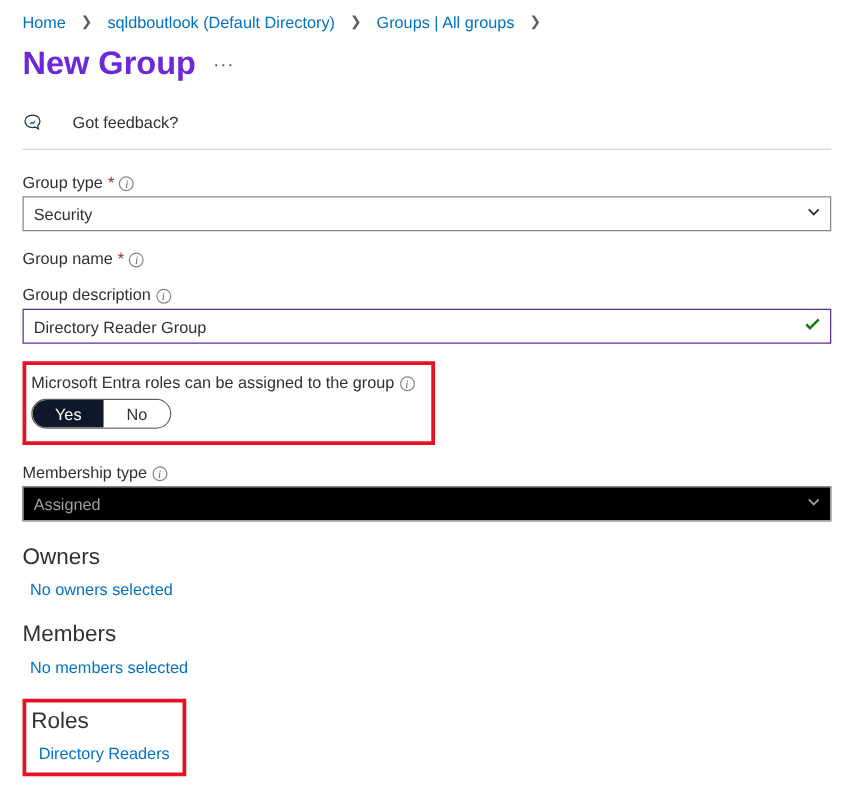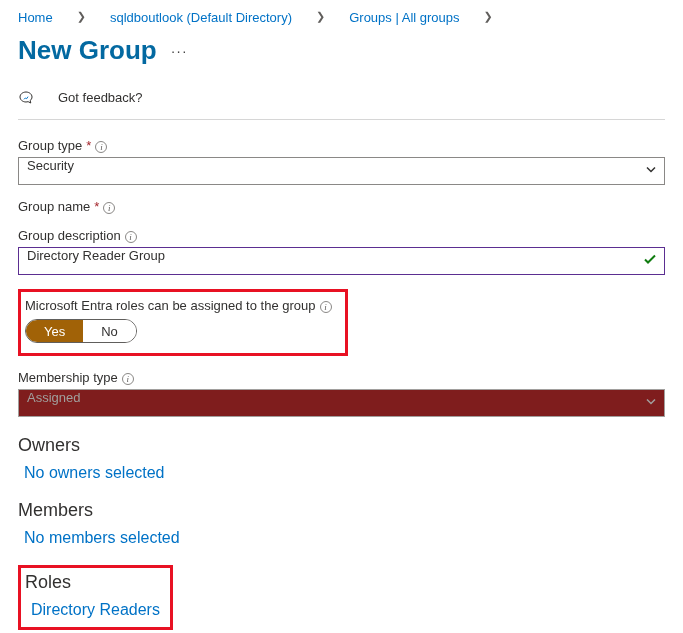--- a/index.html
+++ b/index.html
@@ -10,22 +10,22 @@
     body {
       font-family: "Segoe UI", -apple-system, sans-serif;
       font-size: 13px;
       color: #323130;
       background: #fff;
       padding: 10px 18px;
       width: 683px;
     }
     .breadcrumb {
       display: flex;
-      align-items: flex-start;
-      gap: 24px;
+      align-items: center;
+      gap: 12px;
       font-size: 13px;
       margin-bottom: 10px;
       color: #605e5c;
     }
     .breadcrumb a {
       color: #0072c6;
       text-decoration: none;
       cursor: pointer;
     }
     .breadcrumb .sep {
@@ -34,21 +34,21 @@
     }
     .page-title-row {
       display: flex;
       align-items: center;
       gap: 14px;
       margin-bottom: 18px;
     }
     .page-title {
       font-size: 26px;
       font-weight: 600;
-      color: #0369a1;
+      color: #6d28d9;
     }
     .more-dots {
       color: #444;
       cursor: pointer;
       font-size: 14px;
       letter-spacing: 1px;
     }
     .feedback-bar {
       display: flex;
       align-items: flex-start;
@@ -102,27 +102,28 @@
     .select-box, .input-box {
       width: 100%;
       height: 28px;
       border: 1px solid #8a8886;
       background: #fff;
       padding: 0 28px 0 8px;
       font-size: 13px;
       font-family: inherit;
       color: #323130;
       display: flex;
+      align-items: center;
       cursor: pointer;
     }
     .input-box.valid {
       border: 1px solid #5b2e91;
     }
     .input-box.disabled {
-      background: #7f1d1d;
+      background: #000000;
       color: #a19f9d;
       cursor: default;
       border: 1px solid #a19f9d;
     }
     .chevron {
       position: absolute;
       right: 8px;
       top: 50%;
       transform: translateY(-50%);
       pointer-events: none;
@@ -158,34 +159,34 @@
     }
     .toggle-opt {
       padding: 0 18px;
       display: flex;
       align-items: center;
       font-size: 13px;
       background: #fff;
       color: #323130;
     }
     .toggle-opt.active {
-      background: #a16207;
+      background: #0f172a;
       color: #fff;
       border-radius: 14px 0 0 14px;
     }
     .section-heading {
       font-size: 18px;
       color: #323130;
       margin-top: 18px;
       margin-bottom: 8px;
     }
     .link-value {
       color: #0072c6;
       cursor: pointer;
-      font-size: 16px;
+      font-size: 13px;
       margin-left: 6px;
     }
     .highlight-box-1 {
       border: 3px solid #e81123;
       padding: 6px 10px 10px 4px;
       margin-bottom: 14px;
       display: inline-block;
       min-width: 330px;
     }
     .highlight-box-2 {

